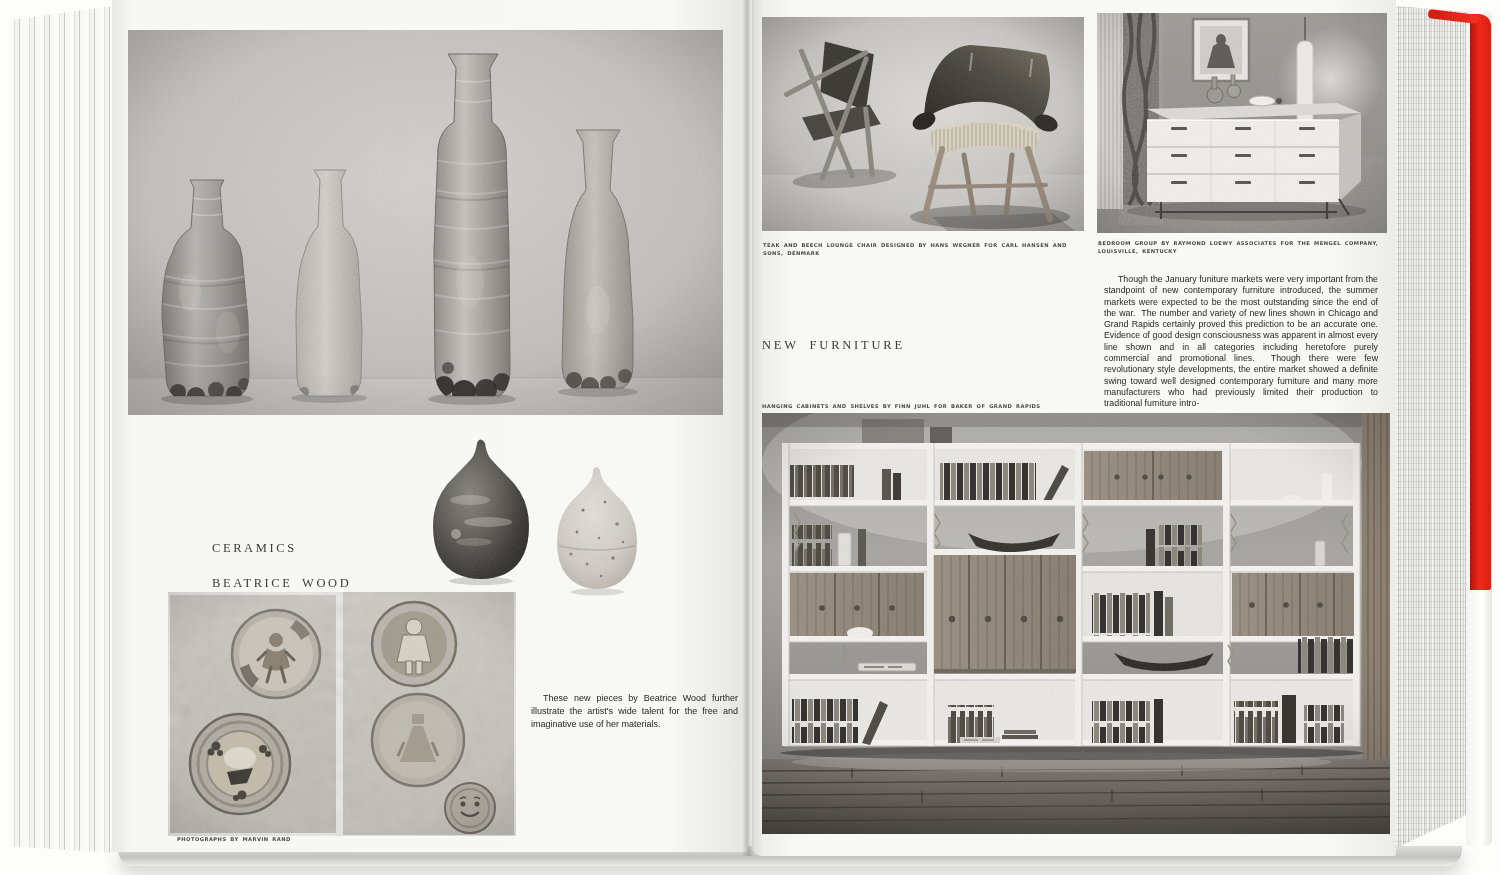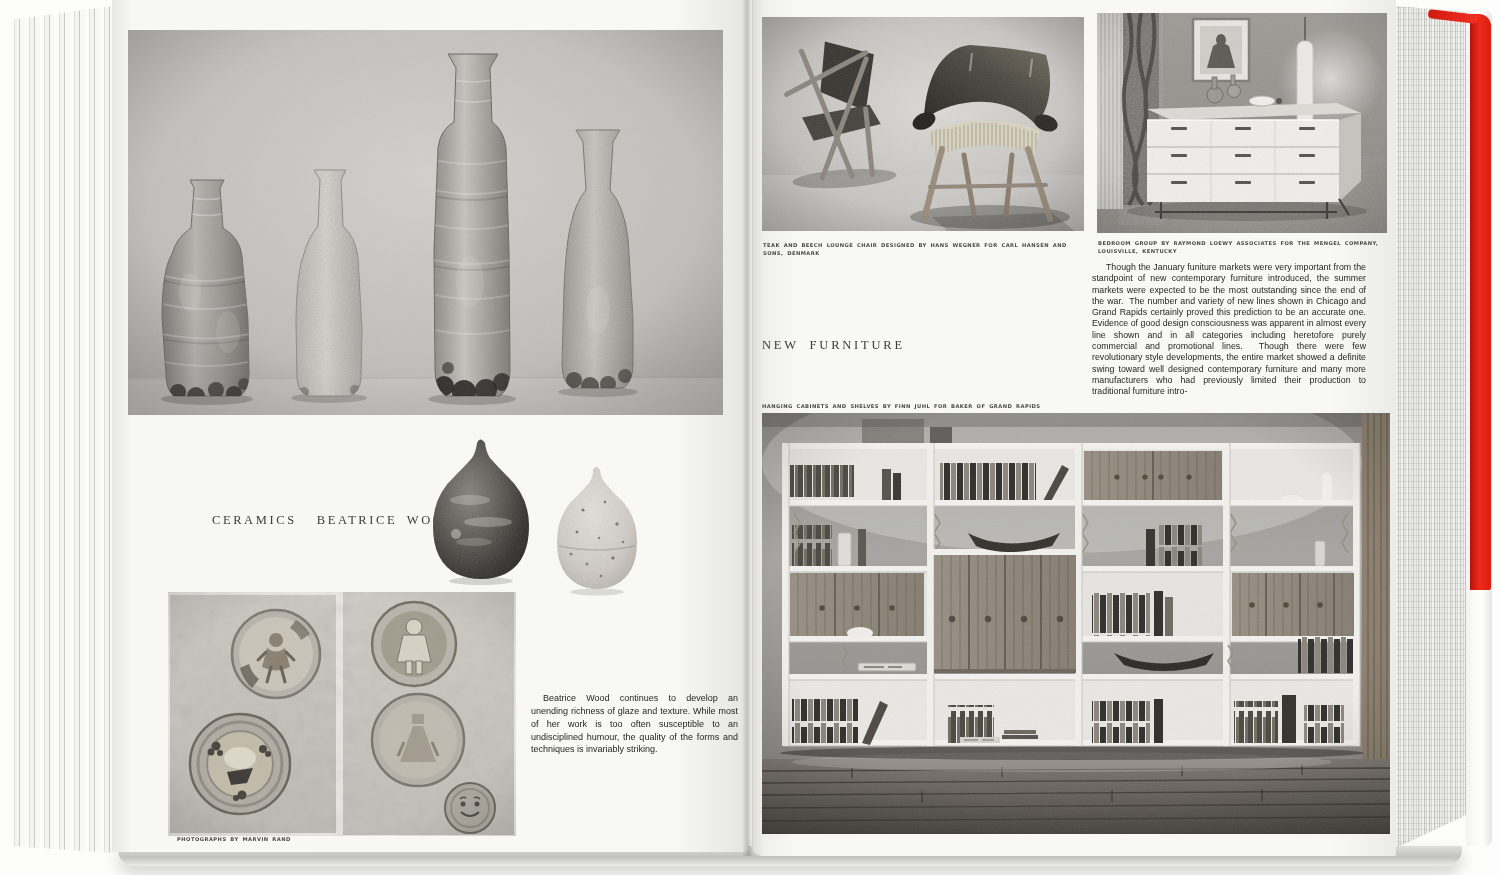--- a/index.html
+++ b/index.html
@@ -22,26 +22,26 @@
   .page-left{left:112px;width:636px;height:852px;
     background:linear-gradient(90deg,#e7e7e4 0,#f7f7f4 20px,#f8f8f5 560px,#e6e6e3 630px,#dededb 100%);
     border-radius:0 0 4px 2px;}
   .page-right{left:752px;width:644px;height:856px;
     background:linear-gradient(90deg,#dcdcd9 0,#efefec 12px,#f8f8f5 46px,#f8f8f5 90%,#ebebe8 100%);
     border-radius:0 0 2px 10px;}
   .gutter{left:742px;top:0;width:12px;height:856px;background:linear-gradient(90deg,rgba(0,0,0,0),rgba(40,40,38,.22) 55%,rgba(0,0,0,0));}
   
   .caption{position:absolute;font:700 5.2px/1.55 "DejaVu Sans",sans-serif;letter-spacing:.45px;word-spacing:1.5px;color:#4b4a47;}
   .serif-head{position:absolute;font-family:"Liberation Serif",serif;color:#3d3c3a;margin-top:37px;}
-  .head-left{left:100px;top:476px;font-size:12.5px;letter-spacing:2.6px;word-spacing:4px;display:flex;gap:20px;}
+  .head-left{left:100px;top:504px;font-size:12.5px;letter-spacing:2.6px;word-spacing:4px;display:flex;gap:20px;flex-direction:column;}
   .head-right{left:10px;top:301px;font-size:12.5px;letter-spacing:2.8px;word-spacing:5px;}
   .bodycopy{position:absolute;color:#252523;text-align:justify;white-space:pre-wrap;}
   .copy-left{left:419px;top:666px;width:207px;font:400 9px/12.9px "Liberation Sans",sans-serif;}
   .copy-left p{margin:0;text-indent:12px;}
-  .copy-right{left:340px;top:262px;width:274px;font:400 8.8px/11.3px "Liberation Sans",sans-serif;text-indent:14px;margin:0;}
+  .copy-right{left:340px;top:262px;width:274px;font:400 8.8px/11.3px "Liberation Sans",sans-serif;text-indent:14px;margin:12px;}
   svg{display:block;}
 </style>
 </head>
 <body>
 
 <div class="scene">
 
   <div class="abs edge-left"></div>
   <div class="abs edge-right"></div>
   <div class="abs cover-white"></div>
@@ -296,21 +296,21 @@
         <circle cx="-7" cy="-4" r="2.5" fill="#4e4a43"></circle>
           <circle cx="7" cy="-4" r="2.5" fill="#4e4a43"></circle>
         <path d="M-9,4 Q0,12 9,4" stroke="#4e4a43" stroke-width="2" fill="none"></path>
         <path d="M-10,-9 q3,-3 6,-1 M4,-10 q3,-2 6,1" stroke="#4e4a43" stroke-width="1.5" fill="none"></path>
       </g>
       <rect width="348" height="244" filter="url(#pl-n)" opacity=".06"></rect>
       <rect width="348" height="244" fill="url(#pl-v)"></rect>
     </svg>
 
     <div class="bodycopy copy-left">
-      <p>Beatrice Wood continues to develop an unending richness of glaze and texture. While most of her work is too often susceptible to an undisciplined humour, the quality of the forms and techniques is invariably striking.</p>
+      <p>These new pieces by Beatrice Wood further illustrate the artist's wide talent for the free and imaginative use of her materials.</p>
     </div>
 
     <div class="caption" style="left:65px;top:835px;">PHOTOGRAPHS BY MARVIN RAND</div>
   </div>
 
   <div class="abs page page-right" style="position:absolute;">
 
     <svg class="abs" style="left:10px;top:17px;" width="322" height="214" viewBox="0 0 322 214">
       <defs>
         <radialGradient id="ch-bg" cx="55%" cy="42%" r="85%">

